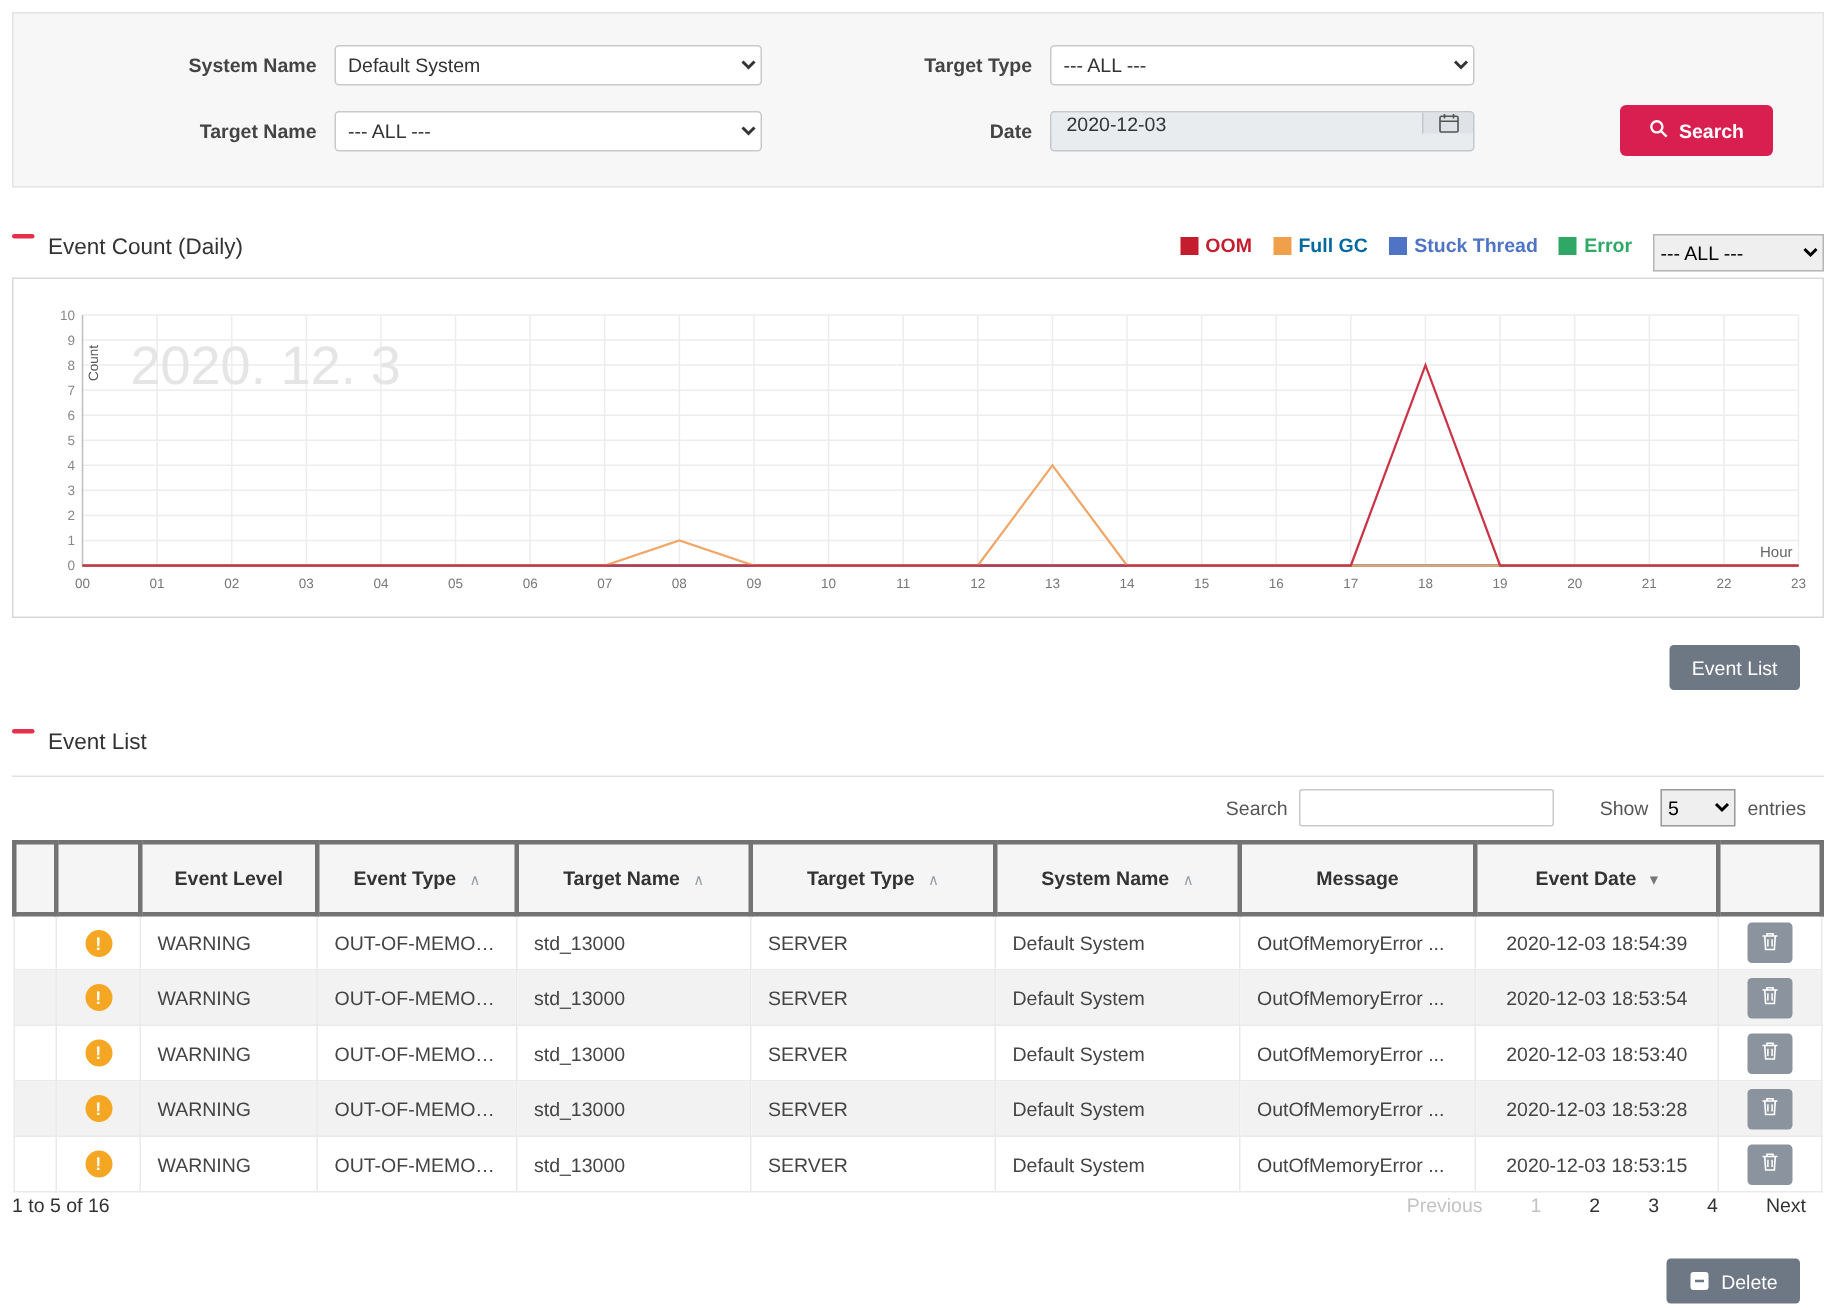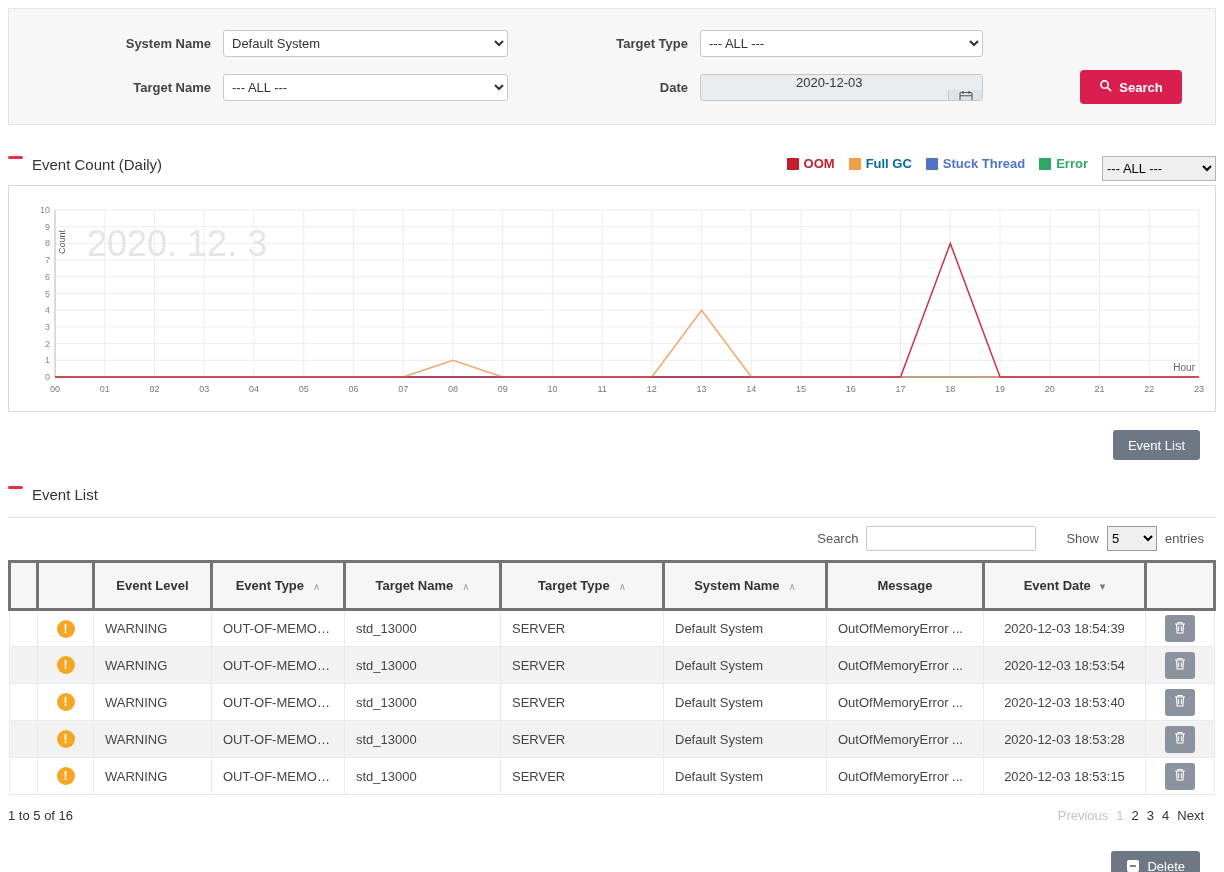--- a/index.html
+++ b/index.html
@@ -19,22 +19,22 @@
   .filter-row { display:flex; align-items:center; margin-bottom:13px; }
   .flabel { width:214px; text-align:right; font-weight:bold; color:#444; padding-right:12px; }
   .flabel-2 { width:192px; }
   select.fselect {
     width:285px; height:27px; font-size:13px; color:#333;
     border:1px solid #c9c9c9; border-radius:3px; background:#fff; padding:0 4px;
     font-family:"Liberation Sans", sans-serif;
   }
   select.fselect.w2 { width:283px; }
   .date-group {
-    width:283px; height:27px; display:flex; align-items:flex-end;
-    border:1px solid #c4c8cc; border-radius:3px; overflow:hidden; background:#e9ecef;flex-direction:column;
+    width:283px; height:27px; display:flex; align-items:flex-start;
+    border:1px solid #c4c8cc; border-radius:3px; overflow:hidden; background:#e9ecef;
   }
   .date-group input {
     flex:1; border:none; outline:none; background:#e9ecef; color:#333;
     font-size:13px; padding:0 10px; font-family:"Liberation Sans", sans-serif;
   }
   .date-icon-box {
     width:34px; background:#dfe3e7; border-left:1px solid #c4c8cc;
     display:flex; align-items:center; justify-content:center; cursor:pointer;
   }
   .search-btn {
@@ -100,23 +100,23 @@
   .warn-icon {
     width:18px; height:18px; border-radius:50%; background:#f5a623; color:#fff;
     font-weight:bold; font-size:12px; display:inline-flex; align-items:center; justify-content:center;
   }
   .trash-btn {
     width:30px; height:27px; background:#8b949e; border:none; border-radius:3px;
     display:inline-flex; align-items:center; justify-content:center; cursor:pointer;
   }
 
   
-  .table-footer { display:flex; justify-content:space-between; align-items:center; margin-top:13px; }
+  .table-footer { display:flex; justify-content:space-between; align-items:center; margin-top:1px; }
   .list-info { color:#333; }
-  .pagination { display:flex; gap:8px; color:#333; padding-right:12px; }
+  .pagination { display:flex; gap:32px; color:#333; padding-right:12px; }
   .page-link { cursor:pointer; }
   .page-link.muted { color:#c3c3c3; }
   .delete-row { display:flex; justify-content:flex-end; margin-top:28px; padding-right:16px; }
 </style>
 </head>
 <body>
 
 <div class="page">
 
   <div class="filter-panel">

